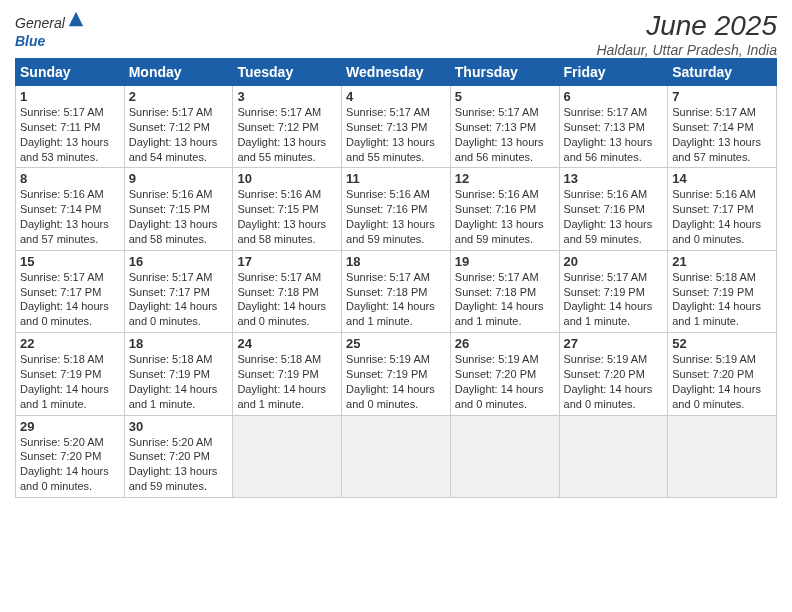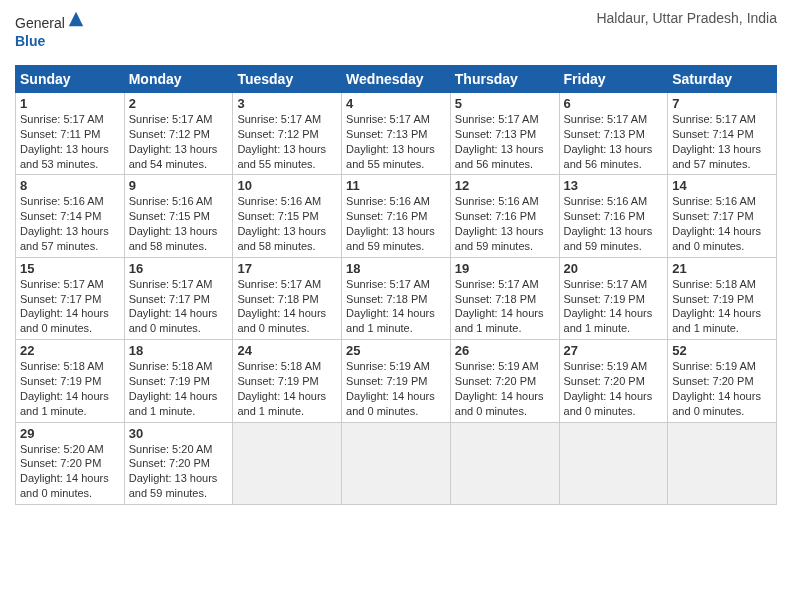--- a/index.html
+++ b/index.html
@@ -13,21 +13,22 @@
     .page {
       width: 792px;
       height: 612px;
       background: #fff;
       padding: 10px 15px;
     }
     .header {
       display: flex;
       justify-content: space-between;
       align-items: flex-start;
-      margin-bottom: 15px;
+      margin-bottom: 0;
+      font-style: italic;
     }
     .logo {
       display: flex;
       align-items: center;
     }
     .logo-text-general {
       font-size: 14px;
       color: #333;
       font-weight: normal;
     }
@@ -106,20 +107,21 @@
           <span class="logo-text-general">General</span><svg class="logo-icon" viewBox="0 0 20 20">
               <polygon points="10,2 18,18 2,18" fill="#1a5fa8"></polygon>
             </svg>
         </div>
         <div>
           <span class="logo-text-blue">Blue</span>
         </div>
       </div>
     </div>
     <div class="title-block">
+      <h1>June 2025</h1>
       <h2>Haldaur, Uttar Pradesh, India</h2>
     </div>
   </div>
 
   <table class="calendar">
     <thead>
       <tr>
         <th>Sunday</th>
         <th>Monday</th>
         <th>Tuesday</th>

